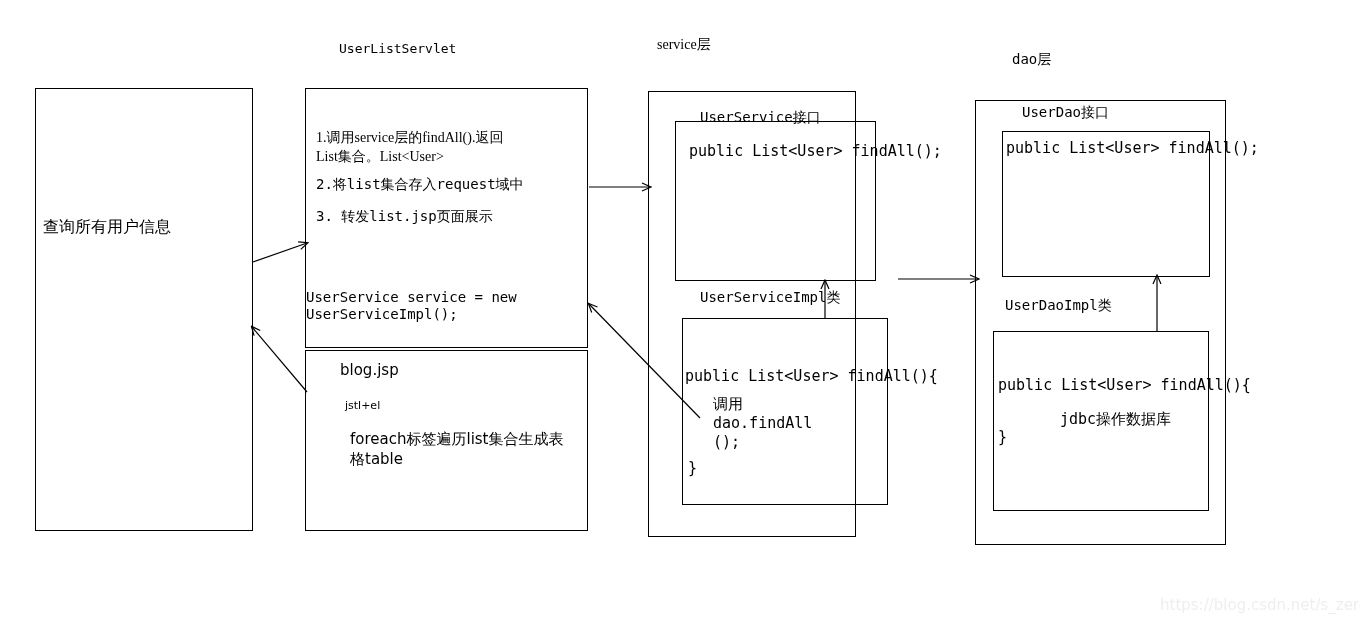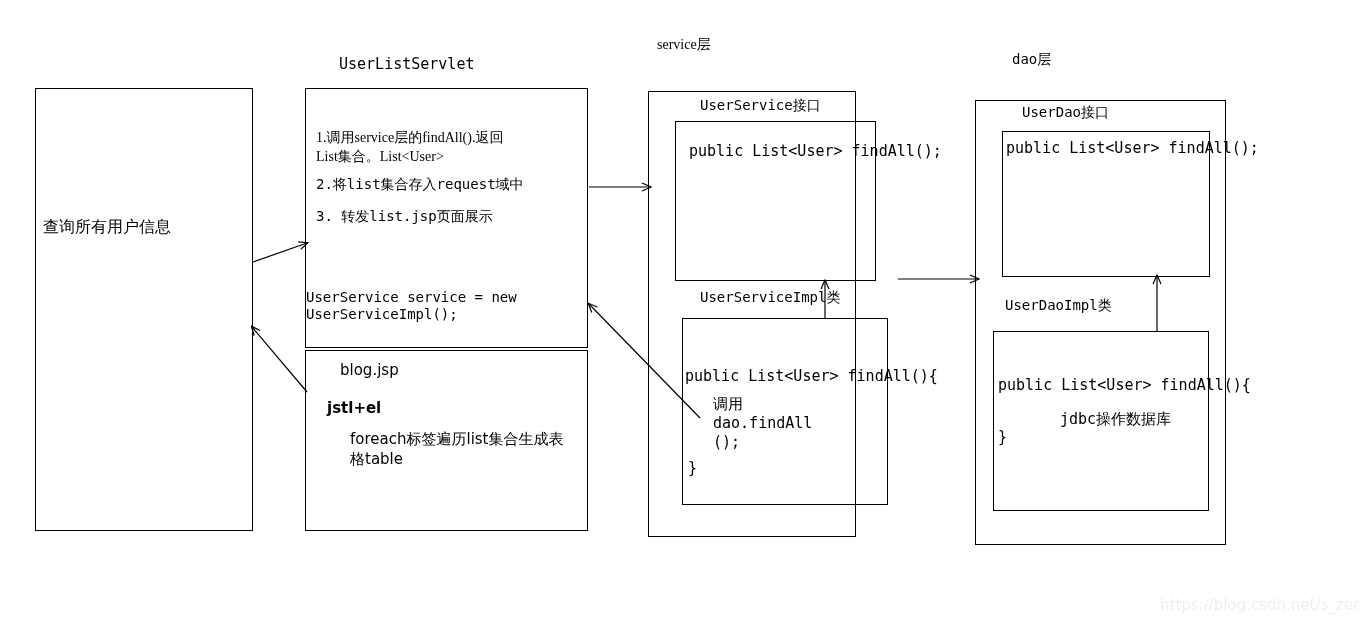--- a/index.html
+++ b/index.html
@@ -52,21 +52,21 @@
     white-space: pre;
   }
   .nowrap { white-space: pre; }
   .wrapline { white-space: pre-wrap; }
 </style>
 </head>
 <body>
 
 <div id="canvas">
 
-  <div class="lbl mono" style="left:339px; top:55px; font-size:15px;">UserListServlet</div>
+  <div class="lbl mono" style="left:339px; top:41px; font-size:13px;">UserListServlet</div>
 
   <div class="lbl mono" style="left:657px; top:36px; font-size:14px;font-family:Liberation Serif, serif;">service层</div>
 
   <div class="lbl mono" style="left:1012px; top:51px; font-size:14px;">dao层</div>
 
   <div class="box" style="left:35px; top:88px; width:218px; height:443px;"></div>
   <div class="lbl sans blue" style="left:43px; top:217px; font-size:16px;">查询所有用户信息</div>
 
   <div class="box" style="left:305px; top:88px; width:283px; height:260px;"></div>
 
@@ -77,28 +77,28 @@
 
   <div class="lbl mono" style="left:316px; top:208px; font-size:14px;">3. 转发list.jsp页面展示</div>
 
   <div class="lbl mono wrapline" style="left:306px; top:289px; font-size:14px; line-height:17px;">UserService service = new
 UserServiceImpl();</div>
 
   <div class="box" style="left:305px; top:350px; width:283px; height:181px;"></div>
 
   <div class="lbl sans" style="left:340px; top:361px; font-size:15px;">blog.jsp</div>
 
-  <div class="lbl sans" style="left:327px; top:399px; font-size:15px;font-weight:bold;">jstl+el</div>
+  <div class="lbl sans" style="left:345px; top:399px; font-size:11px;">jstl+el</div>
 
   <div class="lbl sans wrapline" style="left:327px; top:429px; font-size:15px; line-height:20px;margin-left:23px;">foreach标签遍历list集合生成表
 格table</div>
 
   <div class="box" style="left:648px; top:91px; width:208px; height:446px;"></div>
 
-  <div class="lbl mono" style="left:700px; top:97px; font-size:14px;">UserService接口</div>
+  <div class="lbl mono" style="left:700px; top:109px; font-size:14px;">UserService接口</div>
 
   <div class="box" style="left:675px; top:121px; width:201px; height:160px;"></div>
   <div class="lbl mono nowrap" style="left:689px; top:142px; font-size:15px;">public List&lt;User&gt; findAll();</div>
 
   <div class="lbl mono" style="left:700px; top:289px; font-size:14px;">UserServiceImpl类</div>
 
   <div class="box" style="left:682px; top:318px; width:206px; height:187px;"></div>
   <div class="lbl mono nowrap" style="left:685px; top:367px; font-size:15px;">public List&lt;User&gt; findAll(){</div>
   <div class="lbl mono wrapline" style="left:705px; top:395px; font-size:15px; line-height:19px;margin-left:8px;">调用
 dao.findAll

